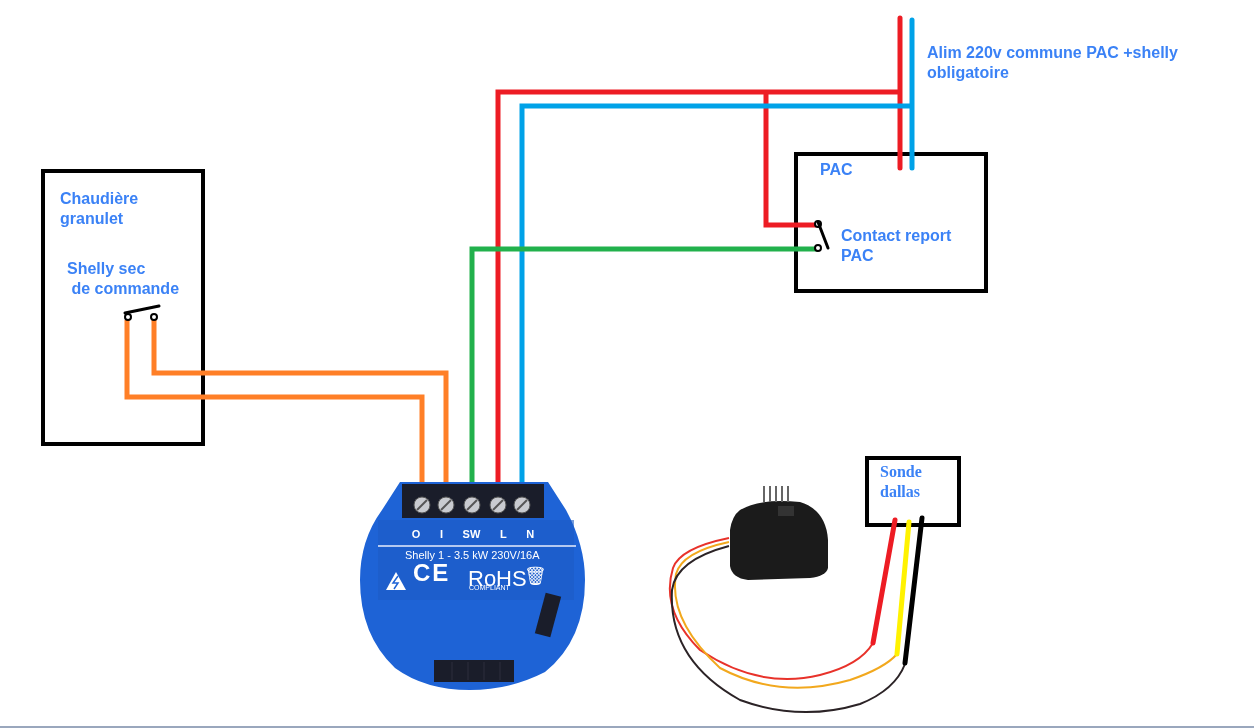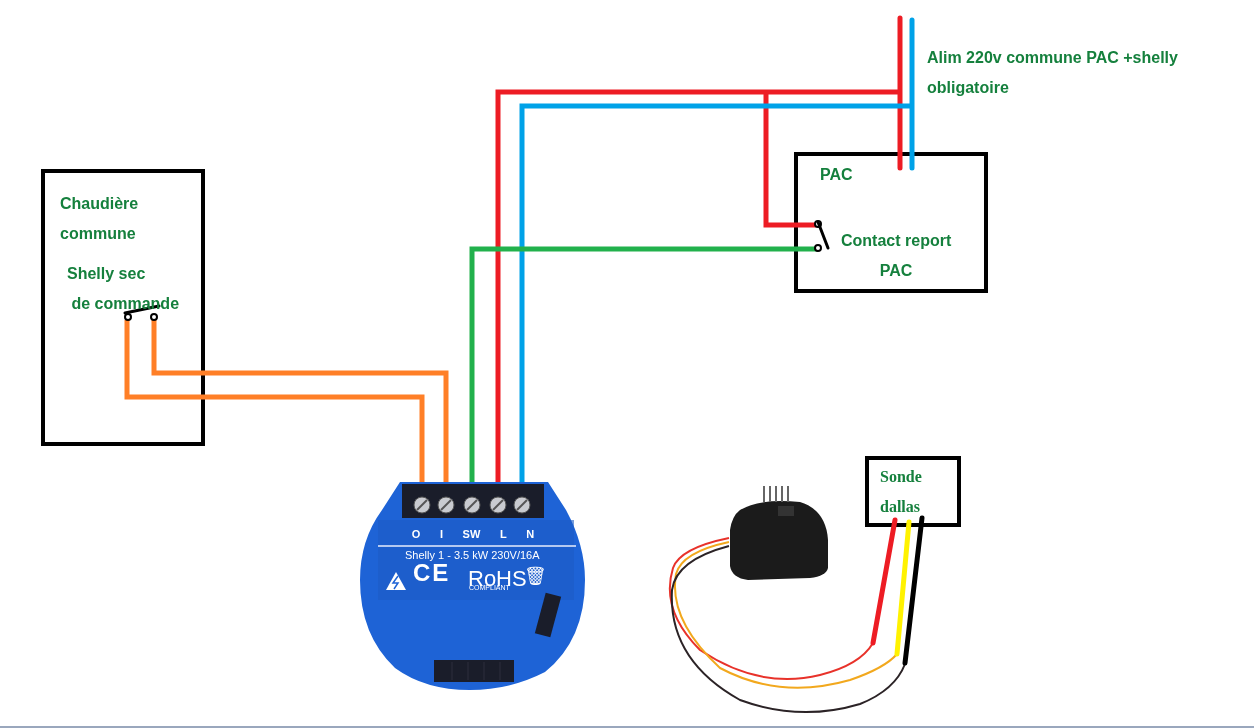--- a/index.html
+++ b/index.html
@@ -1,18 +1,18 @@
 <!DOCTYPE html>
 <html><head>
 <meta charset="utf-8">
 <style>
   html, body { margin:0; padding:0; background:#ffffff; }
   body { width:1254px; height:728px; position:relative; overflow:hidden; font-family:"Liberation Sans", sans-serif; }
   #canvas { position:absolute; left:0; top:0; }
-  .lbl { position:absolute; font-family:"Liberation Sans", sans-serif; font-weight:bold; color:#15803d; font-size:16px; line-height:30px; white-space:pre; }
+  .lbl { position:absolute; font-family:"Liberation Sans", sans-serif; font-weight:bold; color:#3b82f6; font-size:16px; line-height:20px; white-space:pre; }
   .bottom-bar { position:absolute; left:0; top:726px; width:1254px; height:2px; background:#9aa7bd; }
 </style>
 </head>
 <body>
 
 <svg id="canvas" width="1254" height="728">
 
   <rect x="43" y="171" width="160" height="273" fill="none" stroke="#000" stroke-width="4"></rect>
   <rect x="796" y="154" width="190" height="137" fill="none" stroke="#000" stroke-width="4"></rect>
   <rect x="867" y="458" width="92" height="67" fill="none" stroke="#000" stroke-width="4"></rect>
@@ -81,24 +81,24 @@
   <path d="M729,546 Q676,560 672,590 Q668,660 740,700 Q800,722 860,704 Q895,690 905,664" fill="none" stroke="#2b2326" stroke-width="2"></path>
 
   <line x1="895" y1="520" x2="873" y2="643" stroke="#ed1c24" stroke-width="5" stroke-linecap="round"></line>
   <line x1="909" y1="522" x2="897" y2="654" stroke="#fff200" stroke-width="5" stroke-linecap="round"></line>
   <line x1="922" y1="518" x2="905" y2="663" stroke="#000" stroke-width="5" stroke-linecap="round"></line>
 </svg>
 
 <div class="lbl" style="left:927px;top:43px;">Alim 220v commune PAC +shelly
 obligatoire</div>
 <div class="lbl" style="left:820px;top:160px;">PAC</div>
-<div class="lbl" style="left:841px;top:226px;text-align:center;">Contact report
+<div class="lbl" style="left:841px;top:226px;">Contact report
 PAC</div>
 <div class="lbl" style="left:60px;top:189px;">Chaudière
-commune</div>
+granulet</div>
 <div class="lbl" style="left:67px;top:259px;">Shelly sec
  de commande</div>
 <div class="lbl" style="left:880px;top:462px;font-family:Liberation Serif, serif;">Sonde
 dallas</div>
 
 <div style="position:absolute;left:402px;top:528px;width:142px;display:flex;justify-content:space-around;color:#fff;font-weight:bold;font-size:11px;">
   <span>O</span>
   <span>I</span>
   <span>SW</span>
   <span>L</span>

